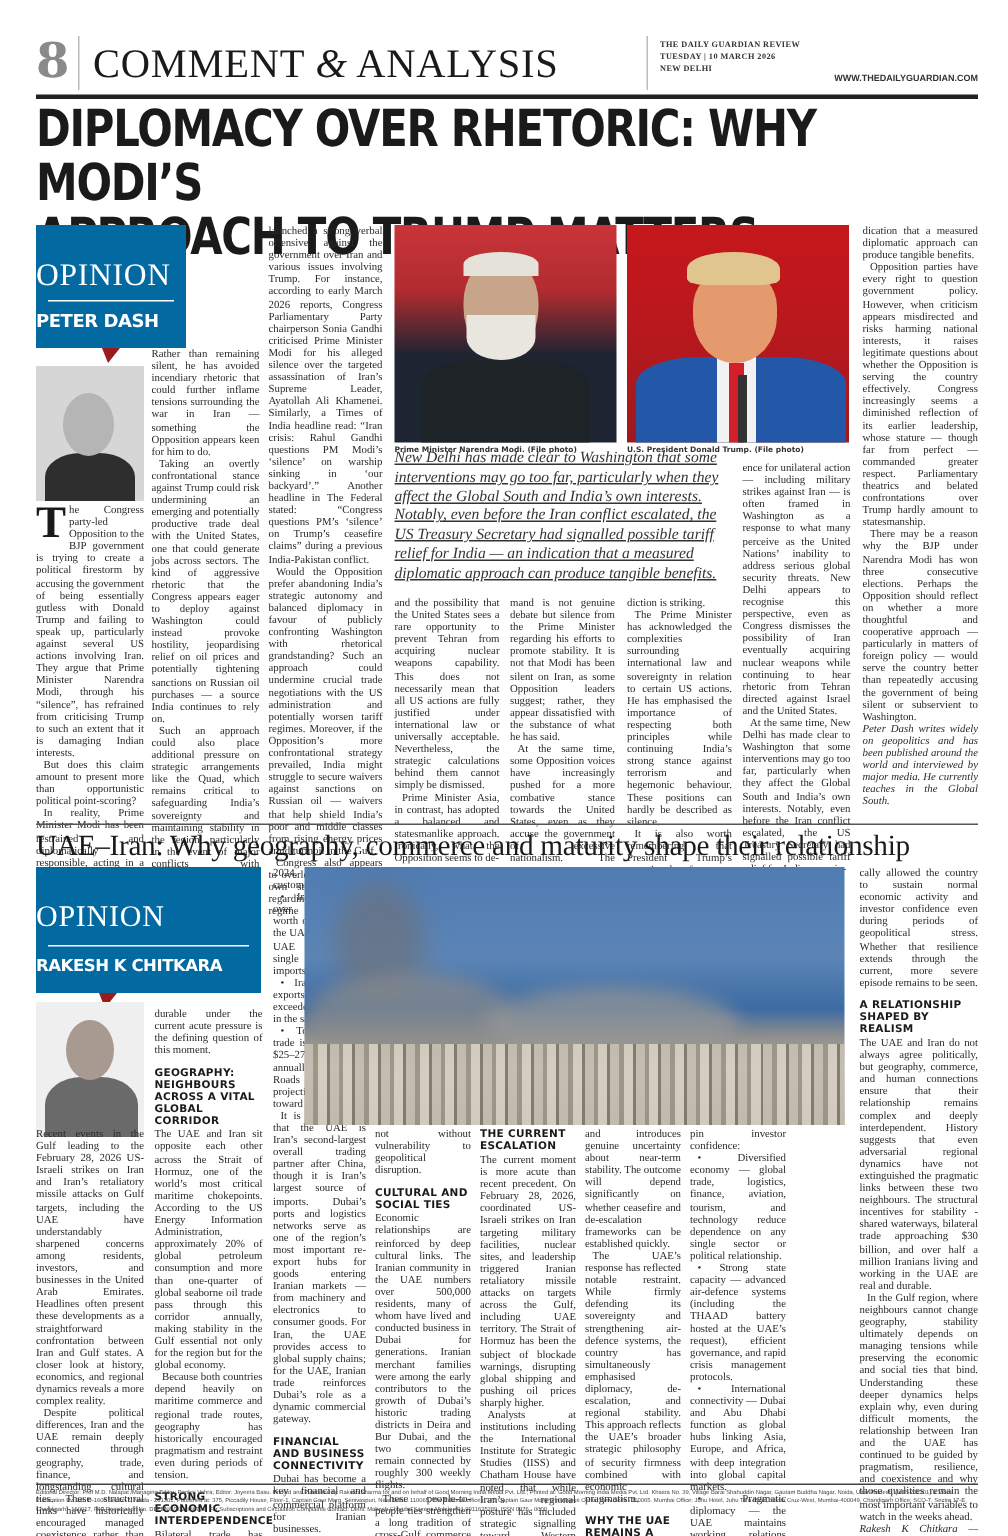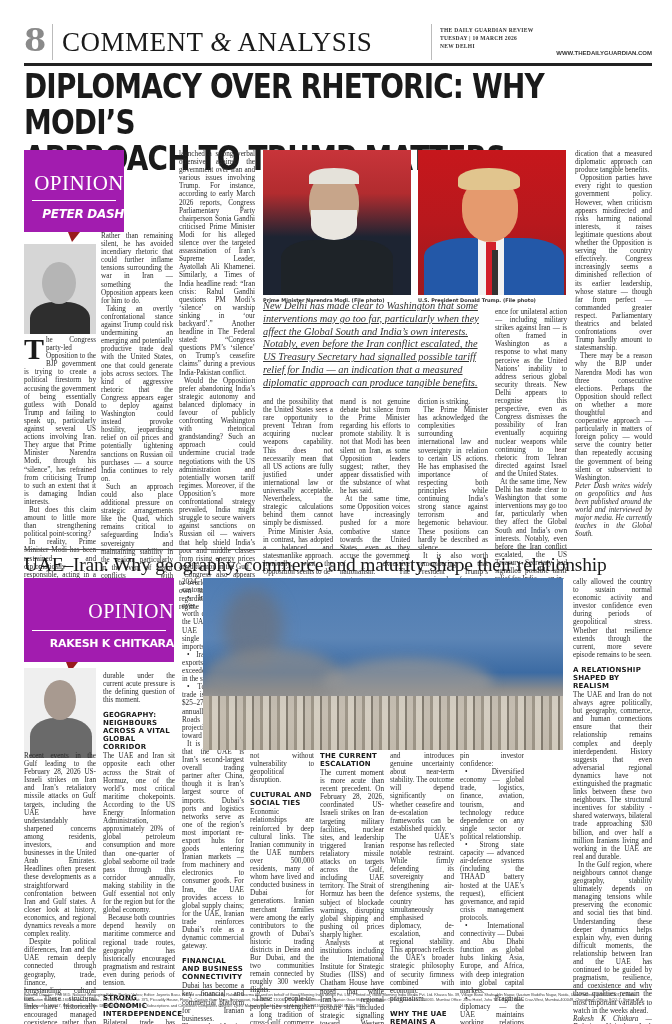--- a/index.html
+++ b/index.html
@@ -14,30 +14,30 @@
   .section-title .amp { font-style: italic; }
   .mast-sep2 { position: absolute; left: 407px; top: 2px; width: 1px; height: 36px; background: #bbb; }
   .mast-info { position: absolute; left: 416px; top: 4px; font-family: "Liberation Serif", serif; font-size: 5.5px; line-height: 8px; font-weight: bold; letter-spacing: 0.3px; color: #333; }
   .mast-url { position: absolute; right: 0; top: 28px; font-family: "Liberation Sans", sans-serif; font-size: 6px; font-weight: bold; color: #333; }
   .mast-rule { position: absolute; left: 24px; top: 63px; width: 628px; height: 3px; background: #222; }
 
   
   .headline1 { position: absolute; left: 24px; top: 68px; width: 628px; font-family: "DejaVu Sans", sans-serif; font-weight: bold; font-size: 34px; line-height: 36px; letter-spacing: -1px; color: #1a1a1a; transform: scaleX(0.82); transform-origin: left top; width: 770px; }
 
   
-  .op-box { position: absolute; background: #a21caf; color: #fff; text-align: right; }
+  .op-box { position: absolute; background: #0369a1; color: #fff; text-align: left; }
   .op-box .op-label { font-family: "Liberation Serif", serif; font-size: 21px; letter-spacing: 0.5px; }
   .op-box .op-rule { height: 1px; background: #ffffff; margin: 0 8px; }
   .op-box .op-author { font-family: "DejaVu Sans", sans-serif; font-weight: bold; font-size: 12px; letter-spacing: -0.3px; }
   .op-box .op-tail { position: absolute; bottom: -10px; width: 0; height: 0; border-left: 4px solid transparent; border-right: 8px solid transparent; border-top: 10px solid #981b1e; }
 
   .op1 { left: 24px; top: 150px; width: 100px; height: 82px; }
   .op1 .op-label { margin-top: 22px; line-height: 22px; }
   .op1 .op-rule { margin-top: 6px; }
-  .op1 .op-author { margin-top: 6px; font-style: italic; }
+  .op1 .op-author { margin-top: 6px; }
   .op1 .op-tail { left: 44px; }
 
   .op2 { left: 24px; top: 578px; width: 150px; height: 84px; }
   .op2 .op-label { margin-top: 22px; line-height: 22px; font-size: 20px; }
   .op2 .op-rule { margin-top: 8px; }
   .op2 .op-author { margin-top: 6px; font-size: 11px; }
   .op2 .op-tail { left: 42px; }
 
   
   .author-photo { position: absolute; background: #e8e8e8; overflow: hidden; }
@@ -120,21 +120,21 @@
   <div class="op-tail"></div>
 </div>
 
 <div class="author-photo ap1">
   <div class="body"></div>
   <div class="head"></div>
 </div>
 
 <div class="col" style="left:24px; top:336px; width:72px;">
   <p class="noindent"><span class="dropcap">T</span><span>he Congress party-led Opposition to the BJP government is trying to create a political firestorm by accusing the government of being essentially gutless with Donald Trump and failing to speak up, particularly against several US actions involving Iran. They argue that Prime Minister Narendra Modi, through his “silence”, has refrained from criticising Trump to such an extent that it is damaging Indian interests.</span></p>
-  <p>But does this claim amount to little more than strengthening political point-scoring?</p>
+  <p>But does this claim amount to present more than opportunistic political point-scoring?</p>
   <p>In reality, Prime Minister Modi has been restrained and diplomatically responsible, acting in a manner that serves India’s strategic and economic interests.</p>
 </div>
 
 <div class="col" style="left:101px; top:232px; width:72px;">
   <p class="noindent">Rather than remaining silent, he has avoided incendiary rhetoric that could further inflame tensions surrounding the war in Iran — something the Opposition appears keen for him to do.</p>
   <p>Taking an overtly confrontational stance against Trump could risk undermining an emerging and potentially productive trade deal with the United States, one that could generate jobs across sectors. The kind of aggressive rhetoric that the Congress appears eager to deploy against Washington could instead provoke hostility, jeopardising relief on oil prices and potentially tightening sanctions on Russian oil purchases — a source India continues to rely on.</p>
   <p>Such an approach could also place additional pressure on strategic arrangements like the Quad, which remains critical to safeguarding India’s sovereignty and maintaining stability in the region, particularly in the event of major conflicts with neighbouring states.</p>
   <p>Prominent figures within the dynastic leadership of the Opposition have</p>
 </div>
 

